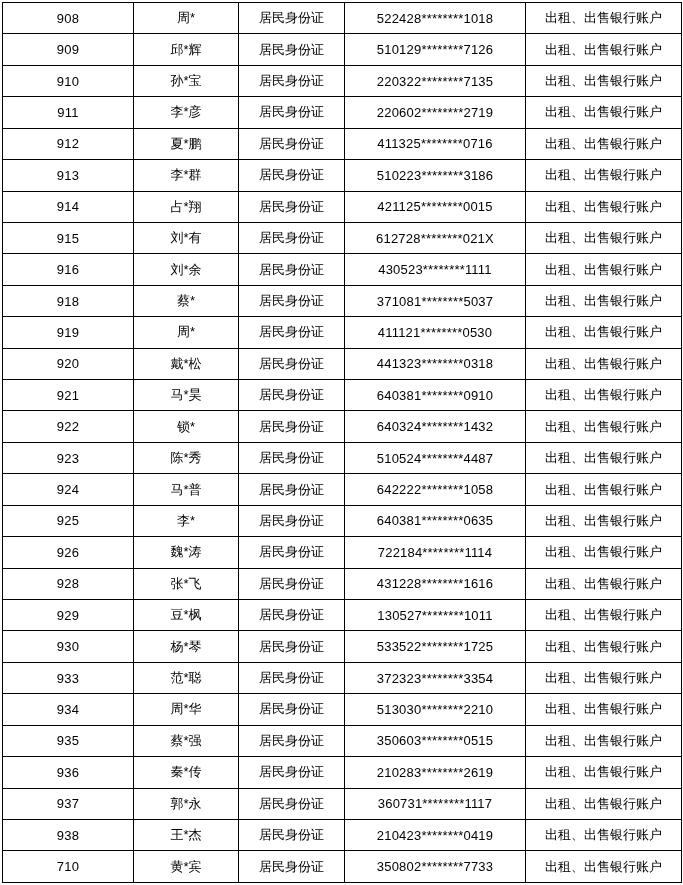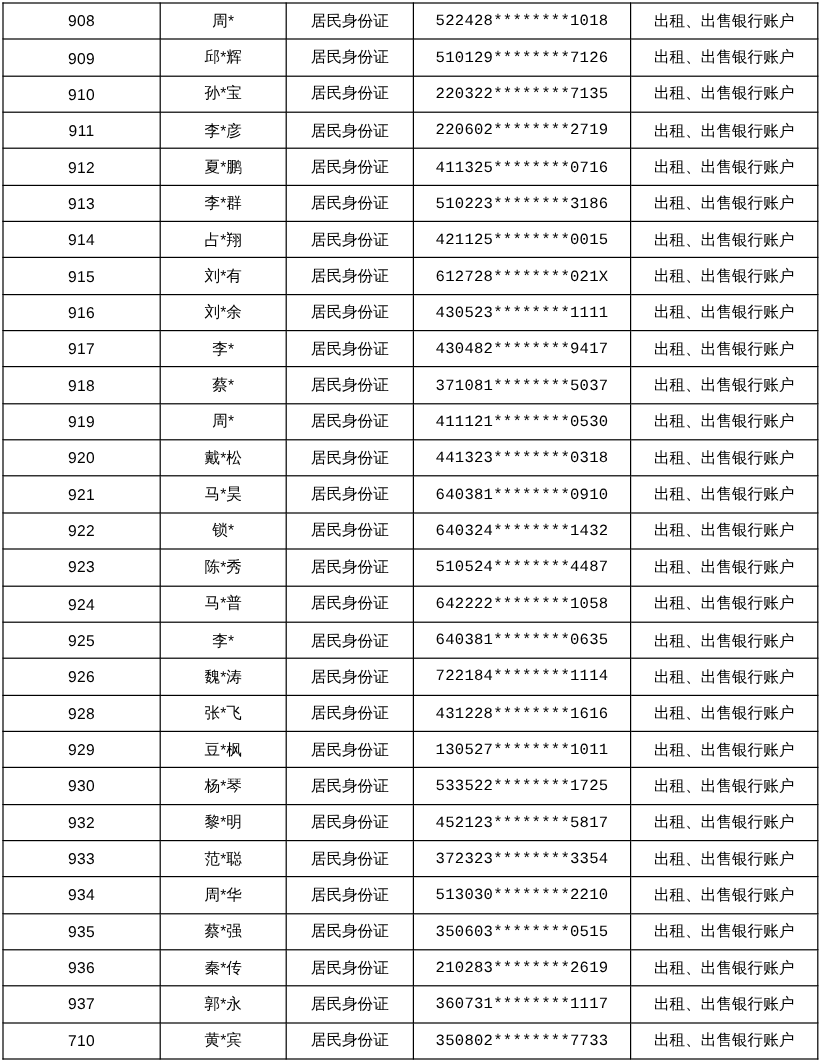--- a/index.html
+++ b/index.html
@@ -29,21 +29,21 @@
     text-align: center;
     vertical-align: middle;
     color: #000000;
     font-size: 13px;
     padding: 0 2px;
     white-space: nowrap;
     overflow: hidden;
     box-sizing: border-box;
   }
   td.col-no        { font-size: 12.5px; letter-spacing: 0.3px; }
-  td.col-id_number { font-size: 12.5px; letter-spacing: 0.2px; font-family: Liberation Mono, monospace; }
+  td.col-id_number { font-size: 12.5px; letter-spacing: 0.2px; }
   col.c-no        { width: 131px; }
   col.c-name      { width: 105px; }
   col.c-id_type   { width: 106px; }
   col.c-id_number { width: 181px; }
   col.c-violation { width: 156px; }
 </style>
 </head>
 <body>
 
 <div class="page">
@@ -113,27 +113,20 @@
           <td class="col-violation">出租、出售银行账户</td>
         </tr>
         <tr>
           <td class="col-no">916</td>
           <td class="col-name">刘*余</td>
           <td class="col-id_type">居民身份证</td>
           <td class="col-id_number">430523********1111</td>
           <td class="col-violation">出租、出售银行账户</td>
         </tr>
         <tr>
-          <td class="col-no">917</td>
-          <td class="col-name">李*</td>
-          <td class="col-id_type">居民身份证</td>
-          <td class="col-id_number">430482********9417</td>
-          <td class="col-violation">出租、出售银行账户</td>
-        </tr>
-        <tr>
           <td class="col-no">918</td>
           <td class="col-name">蔡*</td>
           <td class="col-id_type">居民身份证</td>
           <td class="col-id_number">371081********5037</td>
           <td class="col-violation">出租、出售银行账户</td>
         </tr>
         <tr>
           <td class="col-no">919</td>
           <td class="col-name">周*</td>
           <td class="col-id_type">居民身份证</td>
@@ -204,27 +197,20 @@
           <td class="col-violation">出租、出售银行账户</td>
         </tr>
         <tr>
           <td class="col-no">930</td>
           <td class="col-name">杨*琴</td>
           <td class="col-id_type">居民身份证</td>
           <td class="col-id_number">533522********1725</td>
           <td class="col-violation">出租、出售银行账户</td>
         </tr>
         <tr>
-          <td class="col-no">932</td>
-          <td class="col-name">黎*明</td>
-          <td class="col-id_type">居民身份证</td>
-          <td class="col-id_number">452123********5817</td>
-          <td class="col-violation">出租、出售银行账户</td>
-        </tr>
-        <tr>
           <td class="col-no">933</td>
           <td class="col-name">范*聪</td>
           <td class="col-id_type">居民身份证</td>
           <td class="col-id_number">372323********3354</td>
           <td class="col-violation">出租、出售银行账户</td>
         </tr>
         <tr>
           <td class="col-no">934</td>
           <td class="col-name">周*华</td>
           <td class="col-id_type">居民身份证</td>
@@ -243,20 +229,27 @@
           <td class="col-name">秦*传</td>
           <td class="col-id_type">居民身份证</td>
           <td class="col-id_number">210283********2619</td>
           <td class="col-violation">出租、出售银行账户</td>
         </tr>
         <tr>
           <td class="col-no">937</td>
           <td class="col-name">郭*永</td>
           <td class="col-id_type">居民身份证</td>
           <td class="col-id_number">360731********1117</td>
+          <td class="col-violation">出租、出售银行账户</td>
+        </tr>
+        <tr>
+          <td class="col-no">938</td>
+          <td class="col-name">王*杰</td>
+          <td class="col-id_type">居民身份证</td>
+          <td class="col-id_number">210423********0419</td>
           <td class="col-violation">出租、出售银行账户</td>
         </tr>
         <tr>
           <td class="col-no">710</td>
           <td class="col-name">黄*宾</td>
           <td class="col-id_type">居民身份证</td>
           <td class="col-id_number">350802********7733</td>
           <td class="col-violation">出租、出售银行账户</td>
         </tr>
       </tbody>

